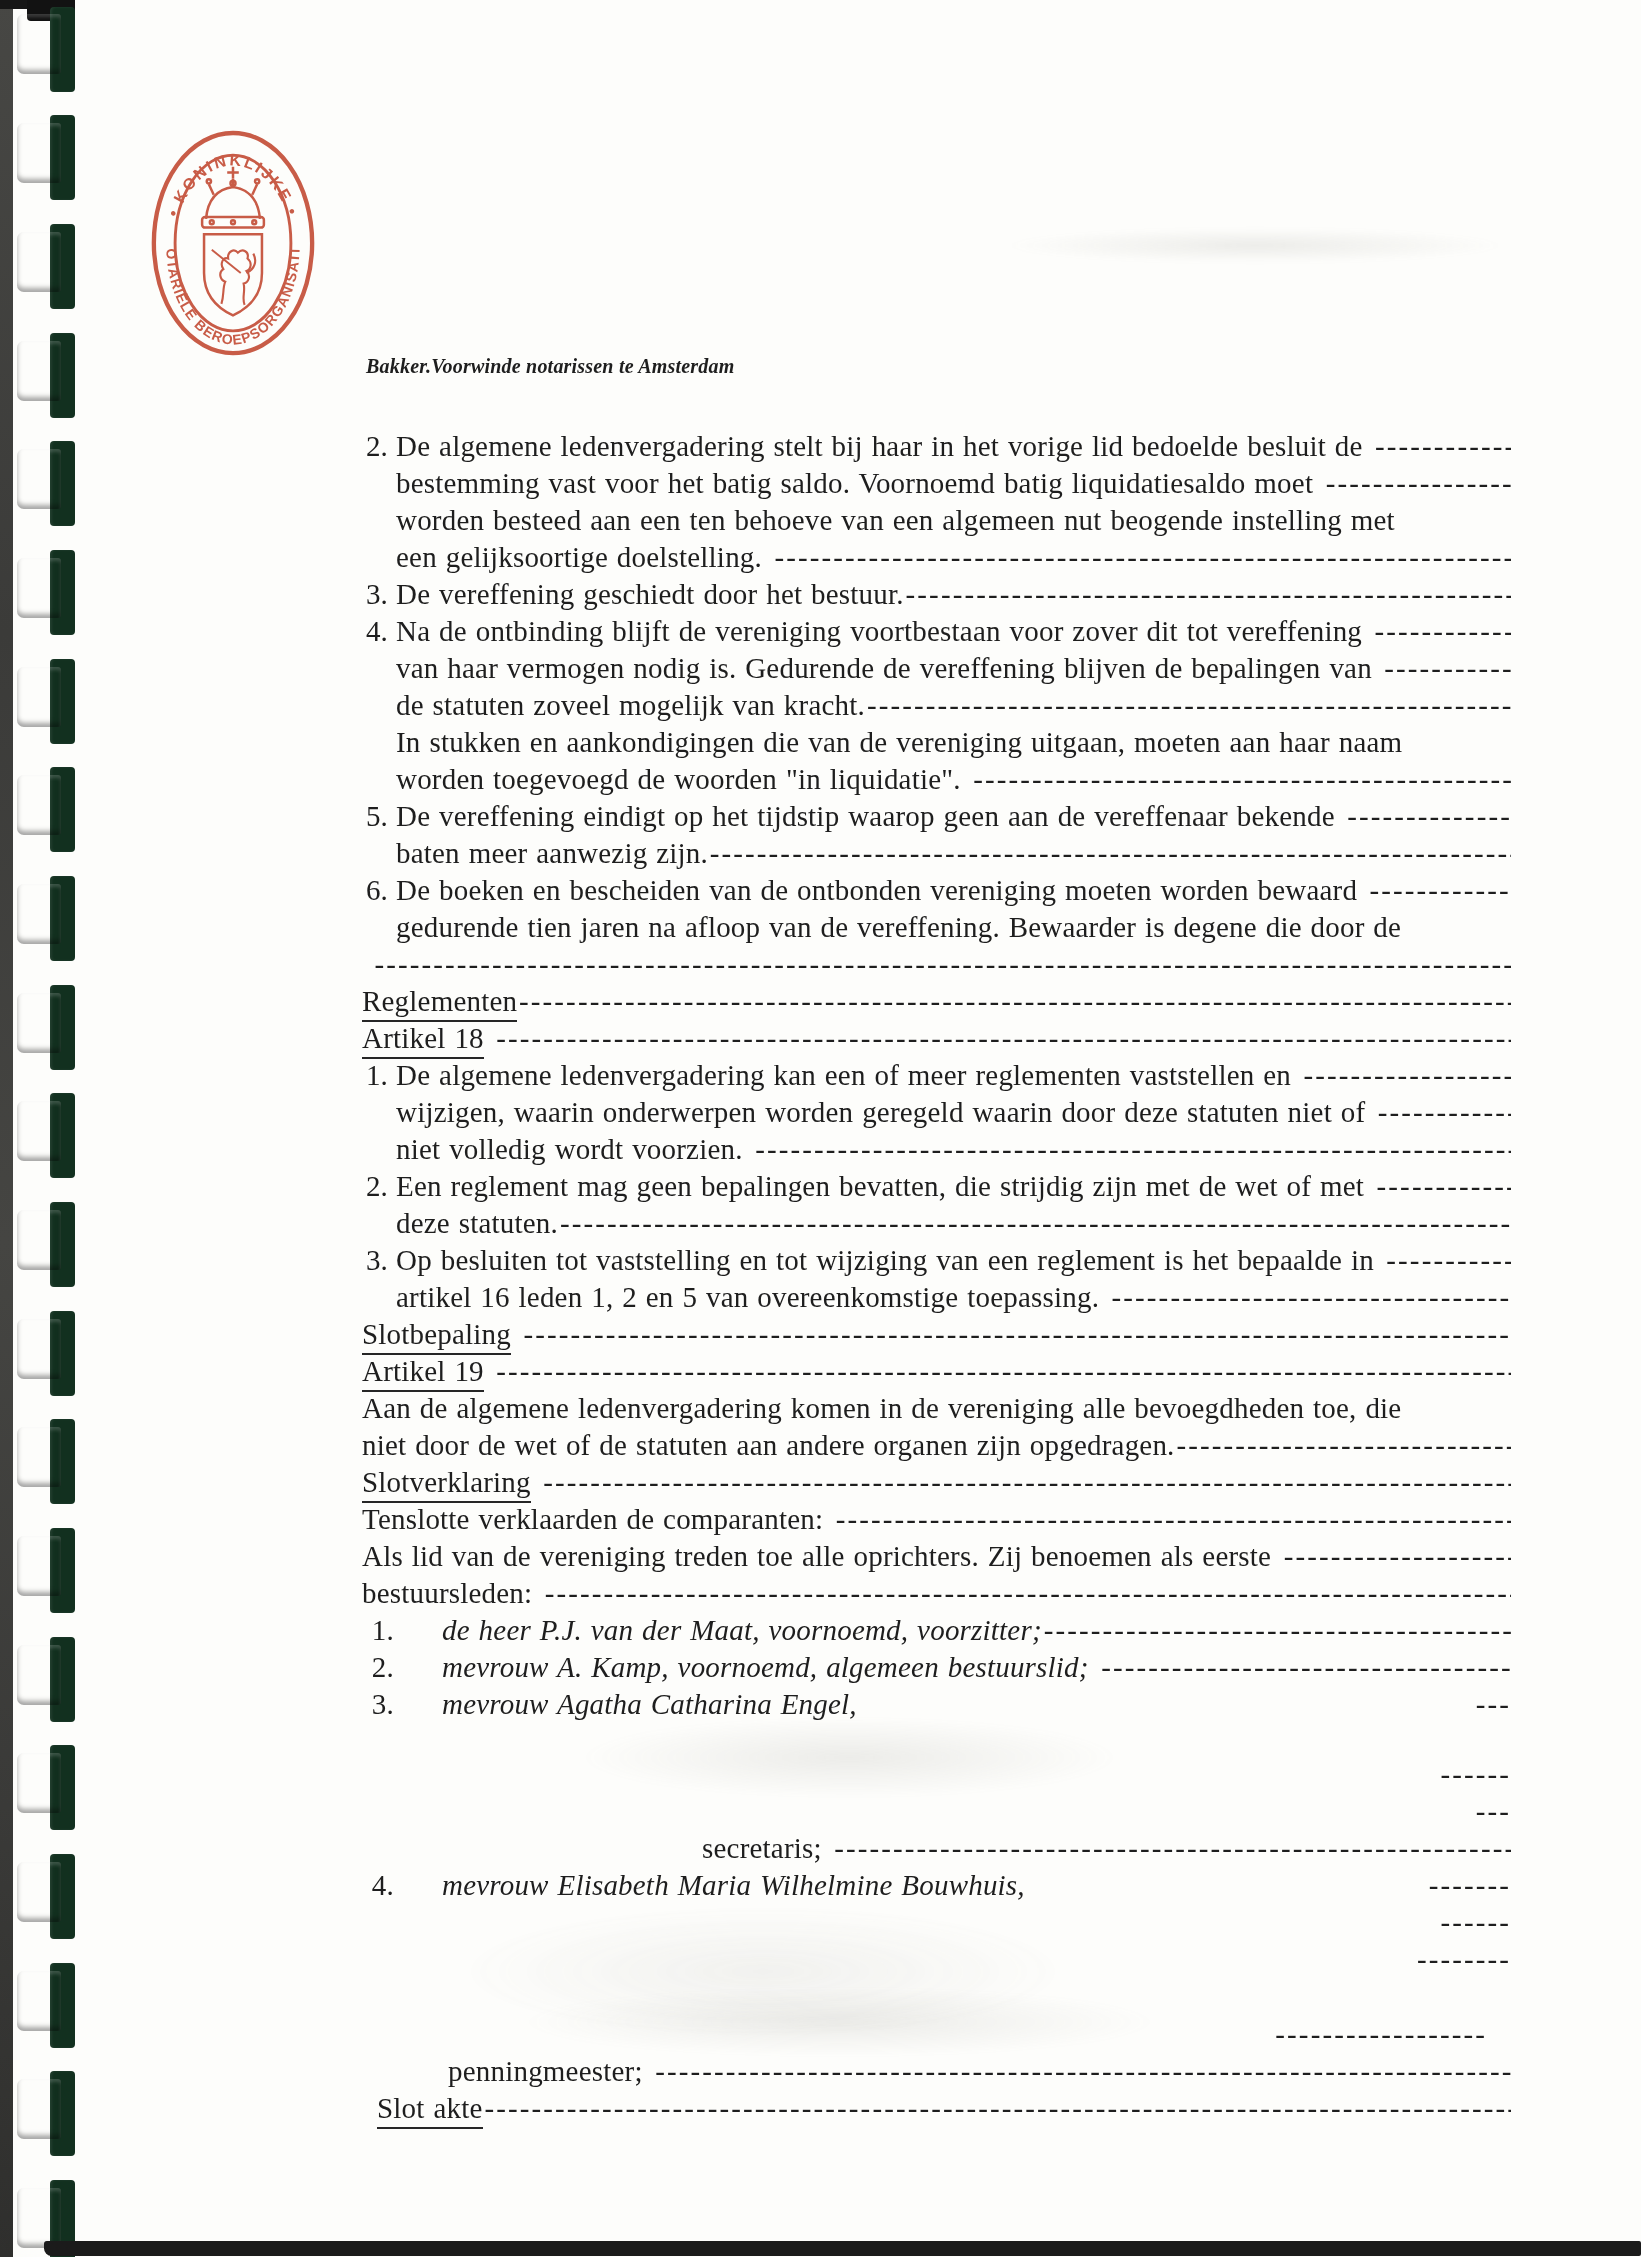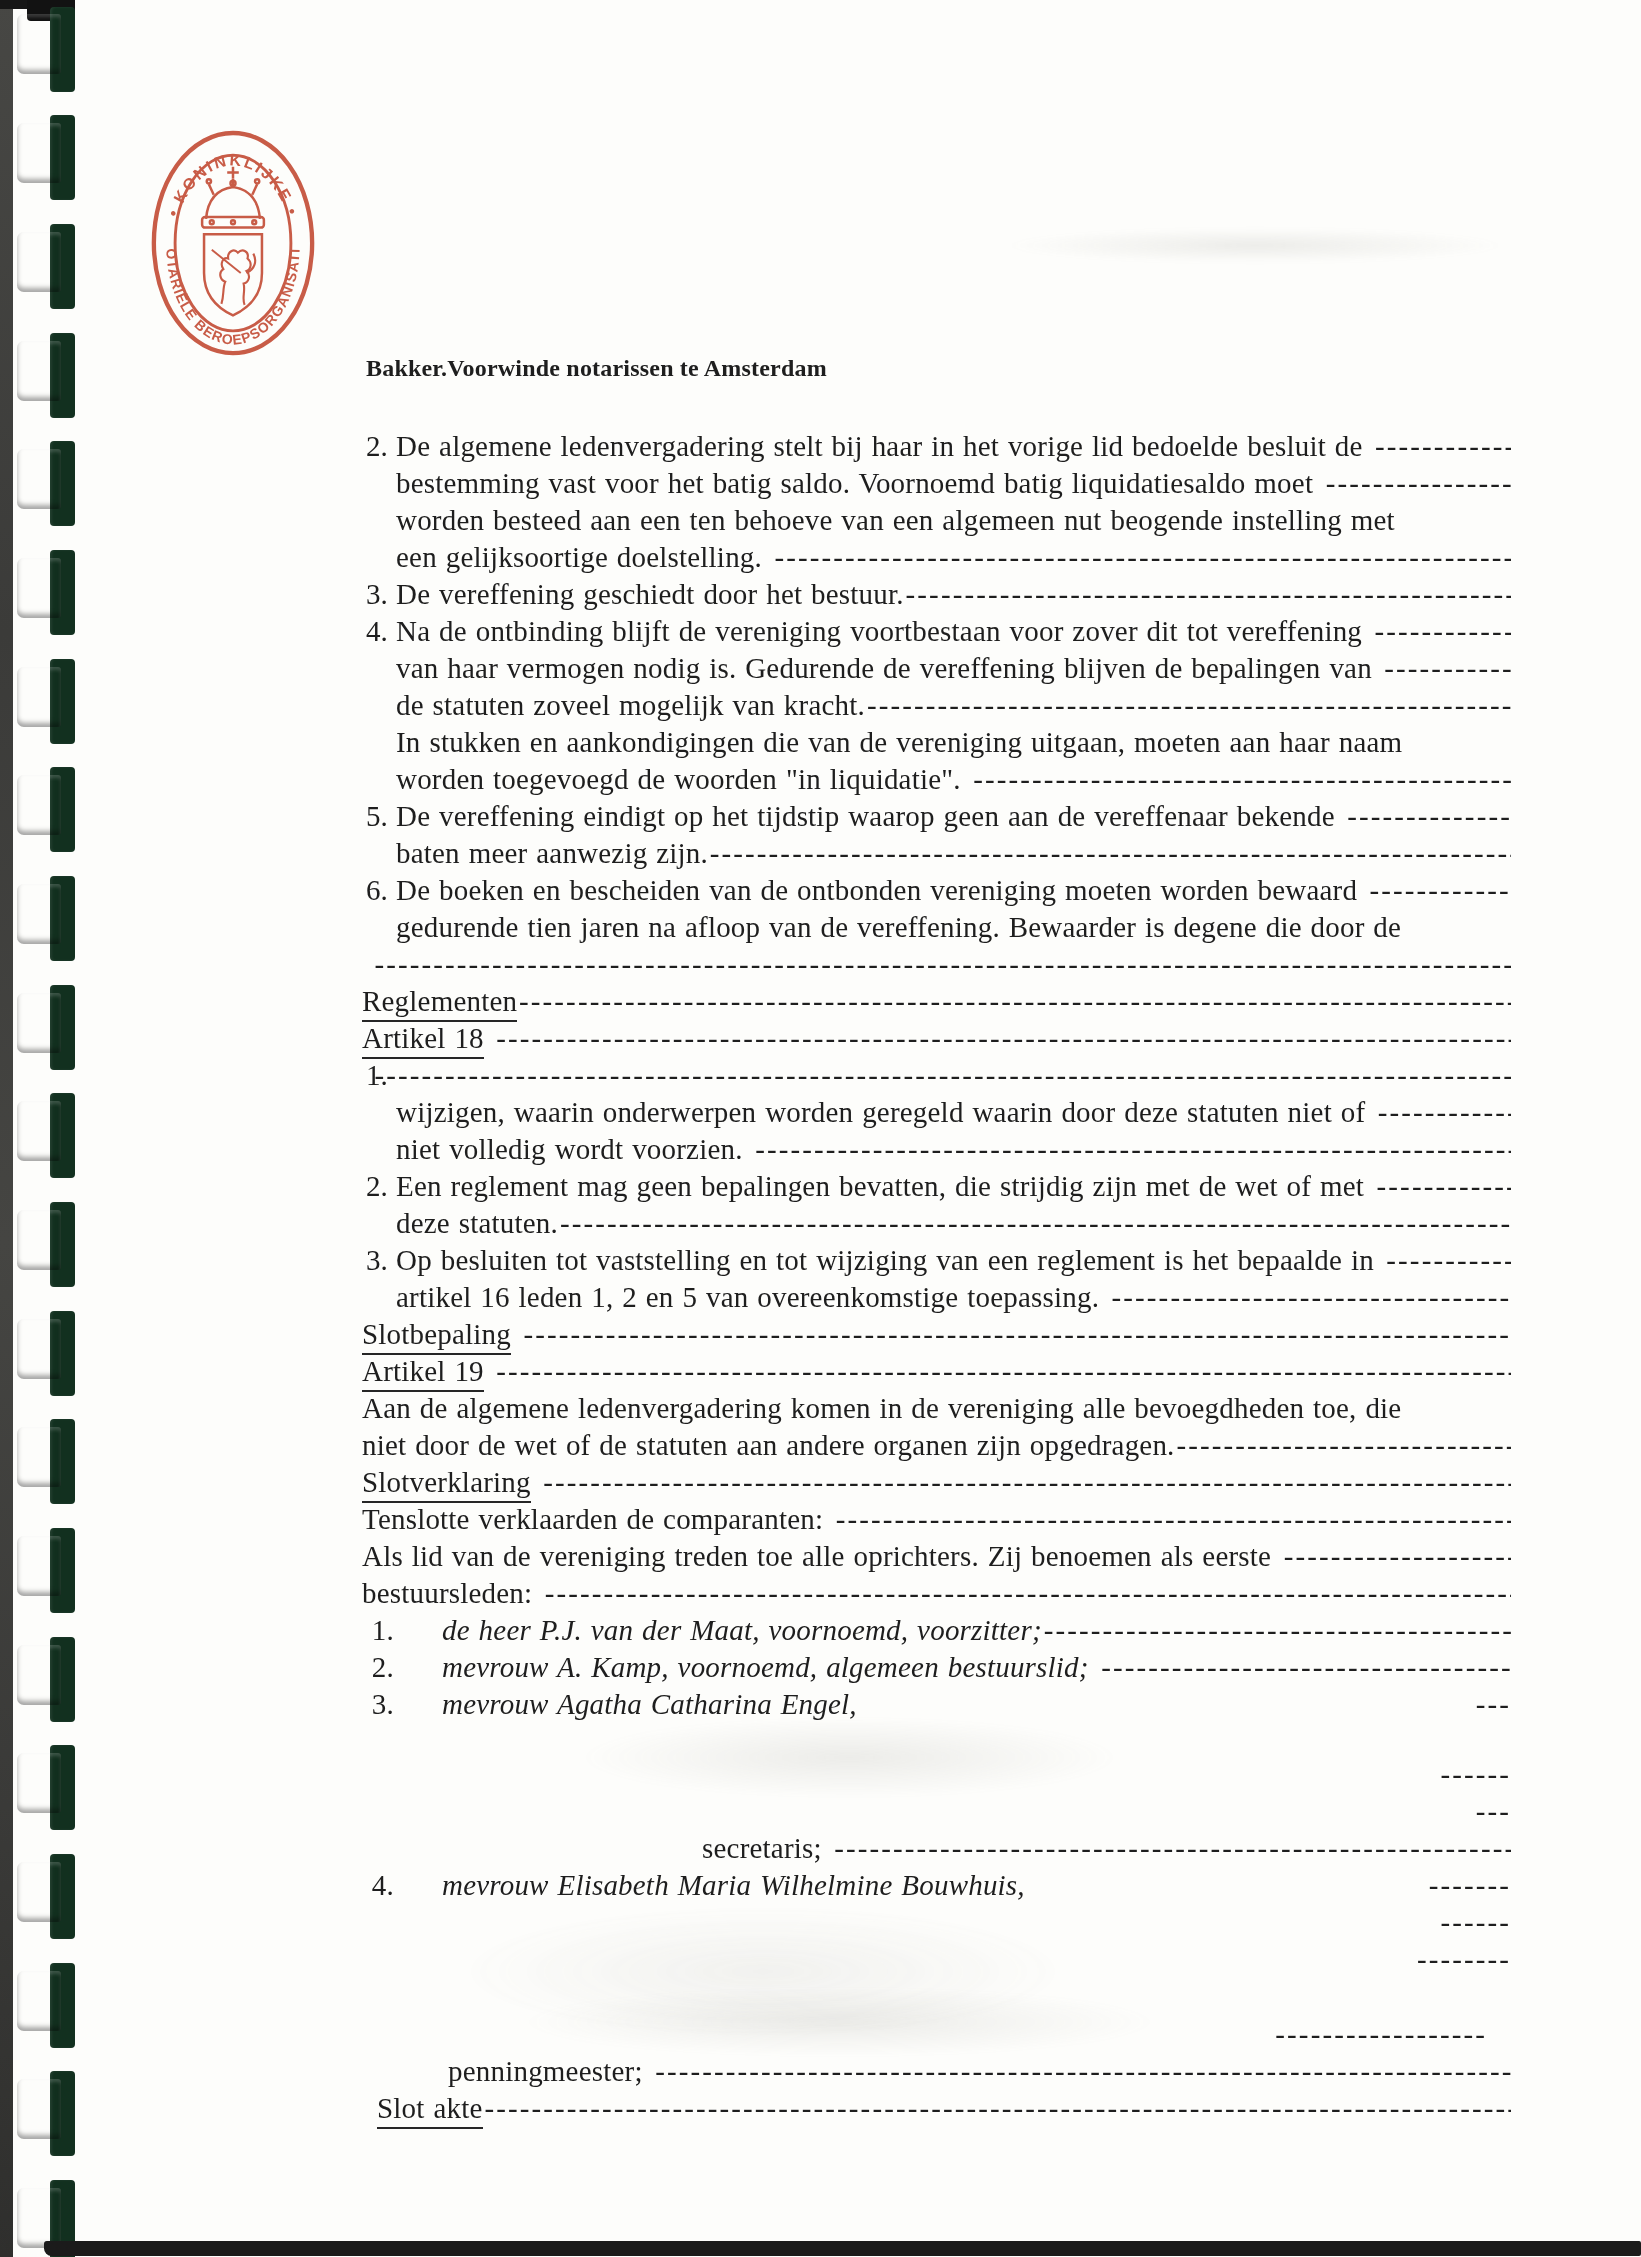--- a/index.html
+++ b/index.html
@@ -14,21 +14,21 @@
   .tooth .bar{position:absolute;left:50px;top:0;width:25px;height:85px;background:#12301f;border-radius:3.9px;
         box-shadow:inset 1.9px 0 2.9px rgba(255,255,255,.08);}
   .tooth .main{position:absolute;left:17.4px;top:7.7px;width:44px;height:60px;
         background:linear-gradient(180deg,#35male 0%,#2f6a4c 0%,#24553b 55%,#1b4730 100%);
         border-radius:6.8px 2.9px 2.9px 6.8px;
         box-shadow:inset 0 2.9px 3.9px rgba(255,255,255,.18),inset 0 -3.9px 4.8px rgba(0,0,0,.35);}
   .bottom-band{position:absolute;left:44px;top:2241px;width:1597px;height:15.4px;background:#1b1b1b;border-radius:2.9px 1.9px 1.9px 7.7px;}
   
   .stamp{position:absolute;left:150px;top:128px;width:166px;height:232px;opacity:.93;}
   
-  .letterhead{position:absolute;left:366px;top:355px;font-size:24px;font-weight:bold;letter-spacing:0.2px;white-space:nowrap;}
+  .letterhead{position:absolute;left:366px;top:355px;font-size:20px;font-weight:bold;letter-spacing:0.2px;white-space:nowrap;font-style:italic;}
   
   .textblock{position:absolute;left:362px;top:428px;width:1149px;font-size:29px;line-height:37px;
         letter-spacing:0.2px;word-spacing:1.4px;}
   .line{position:relative;display:flex;align-items:baseline;height:37px;white-space:nowrap;}
   .num1{position:absolute;left:3.9px;top:0;}
   .num2{position:absolute;left:9.7px;top:0;}
   .txt{flex:0 0 auto;}
   .ml66{margin-left:34px;} .ml95{margin-left:80px;font-style:italic;}
   .fill{flex:1 1 auto;overflow:hidden;white-space:nowrap;letter-spacing:2.1px;margin-left:1.9px;}
   .fill.sp{padding-left:10.6px;}
@@ -243,20 +243,21 @@
       <div class="line">
         <span class="txt"><span class="under">Reglementen</span></span>
         <span class="fill">--------------------------------------------------------------------------------------------------------------------------------------------------------------------------</span>
       </div>
       <div class="line">
         <span class="txt"><span class="under">Artikel 18</span></span>
         <span class="fill sp">--------------------------------------------------------------------------------------------------------------------------------------------------------------------------</span>
       </div>
       <div class="line">
         <span class="num1">1.</span>
+        <span class="txt ml66">De algemene ledenvergadering kan een of meer reglementen vaststellen en</span>
         <span class="fill sp">--------------------------------------------------------------------------------------------------------------------------------------------------------------------------</span>
       </div>
       <div class="line">
         <span class="txt ml66">wijzigen, waarin onderwerpen worden geregeld waarin door deze statuten niet of</span>
         <span class="fill sp">--------------------------------------------------------------------------------------------------------------------------------------------------------------------------</span>
       </div>
       <div class="line">
         <span class="txt ml66">niet volledig wordt voorzien.</span>
         <span class="fill sp">--------------------------------------------------------------------------------------------------------------------------------------------------------------------------</span>
       </div>

